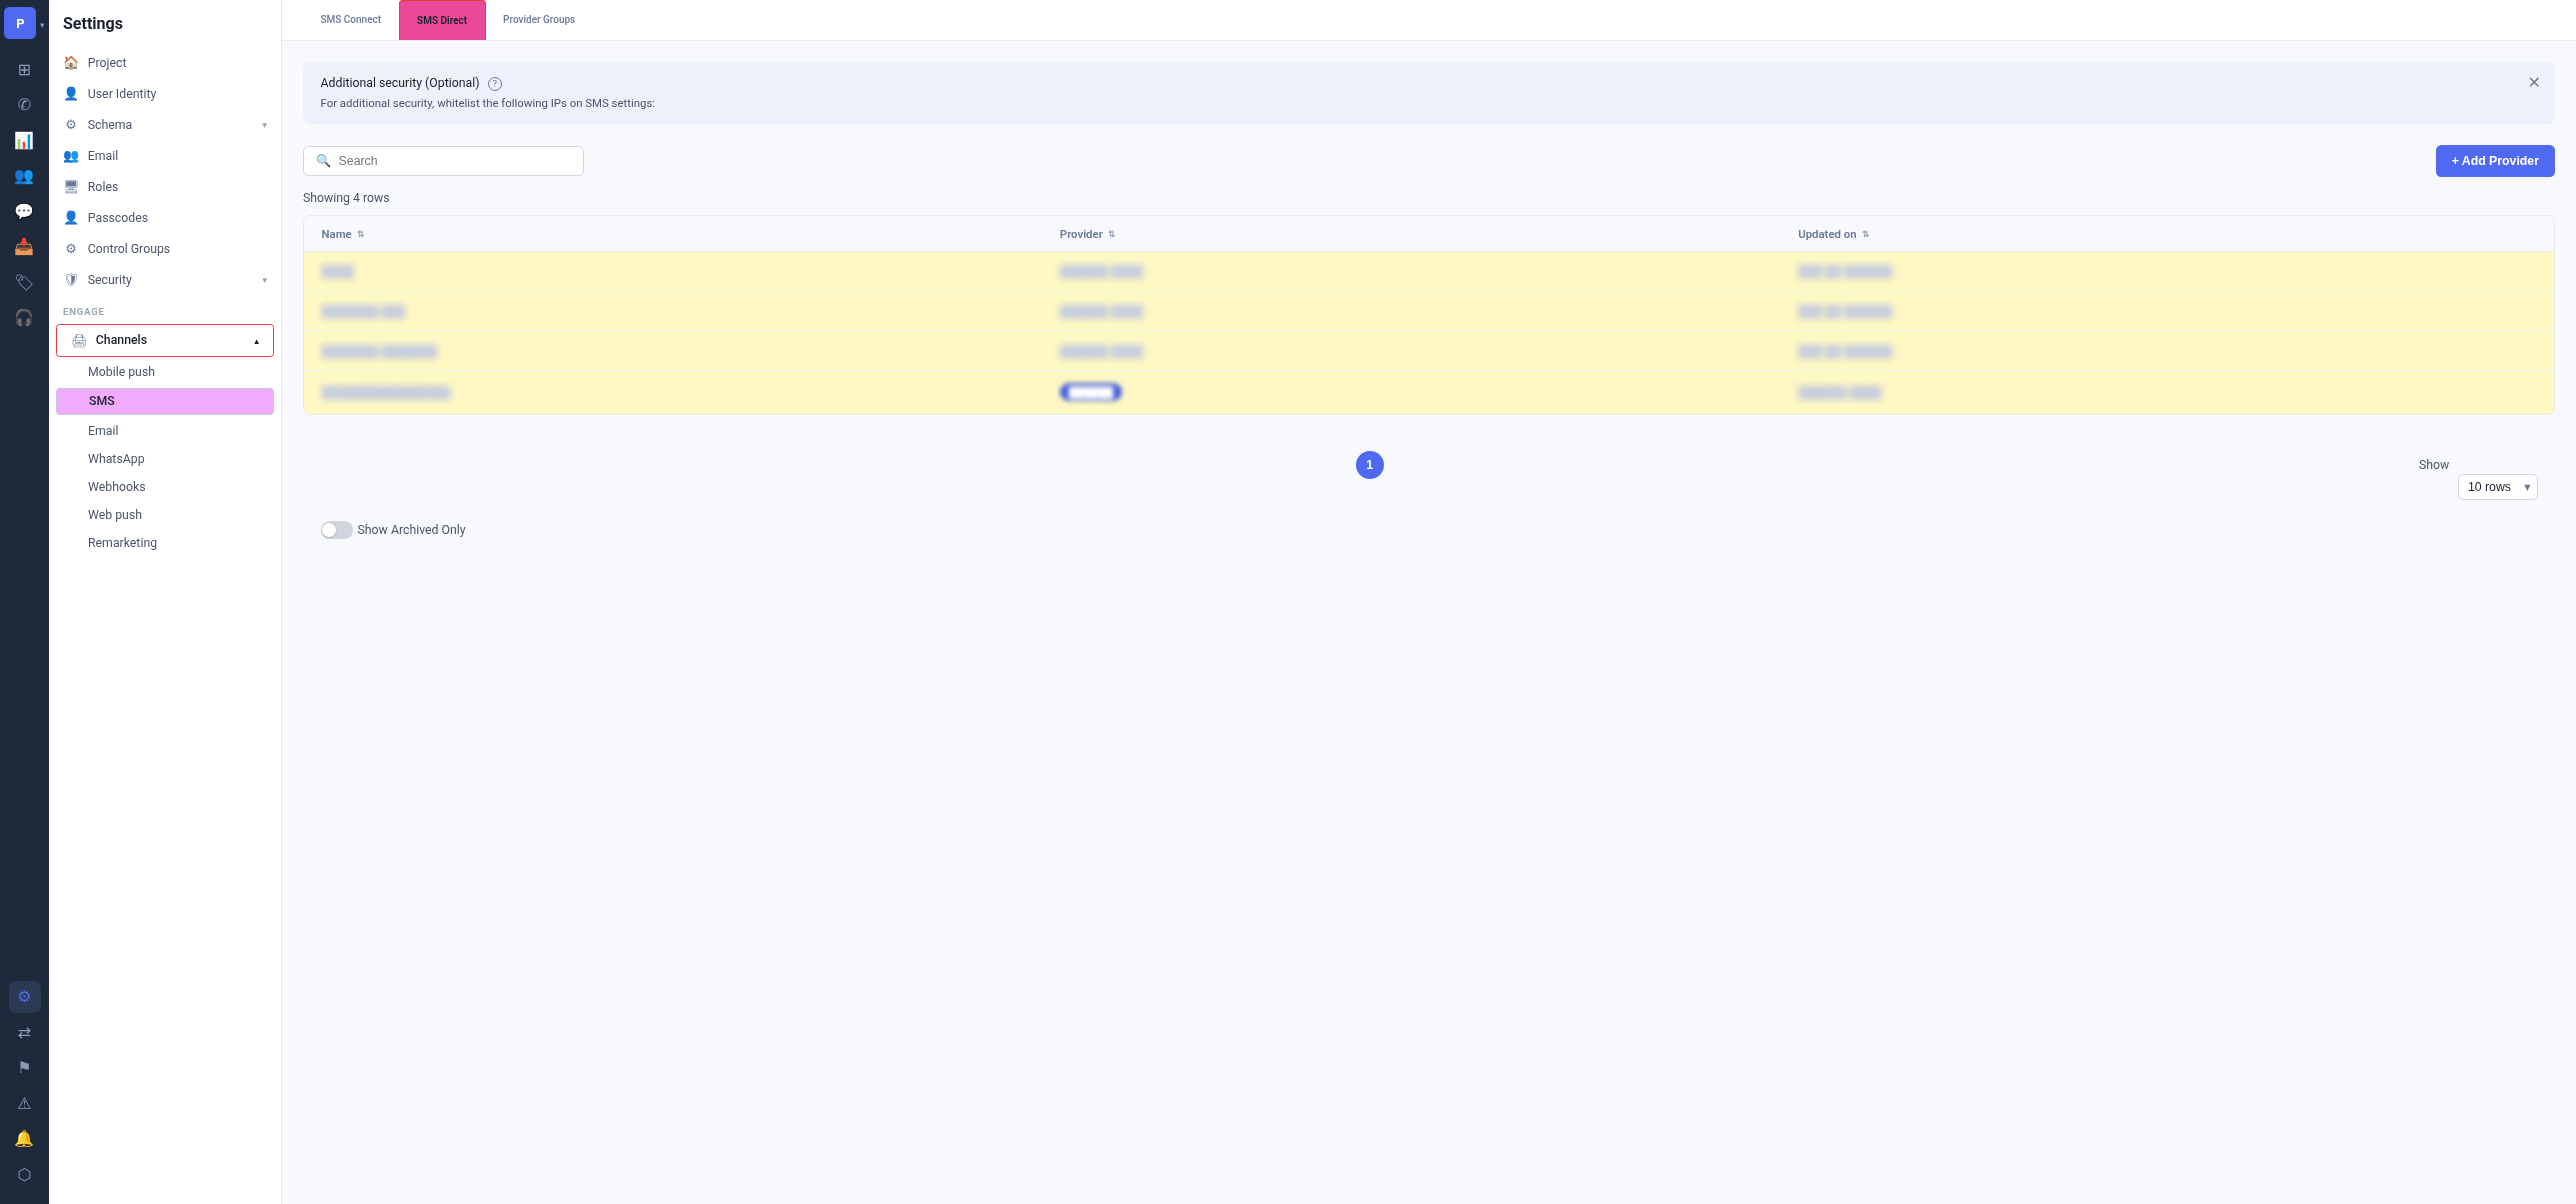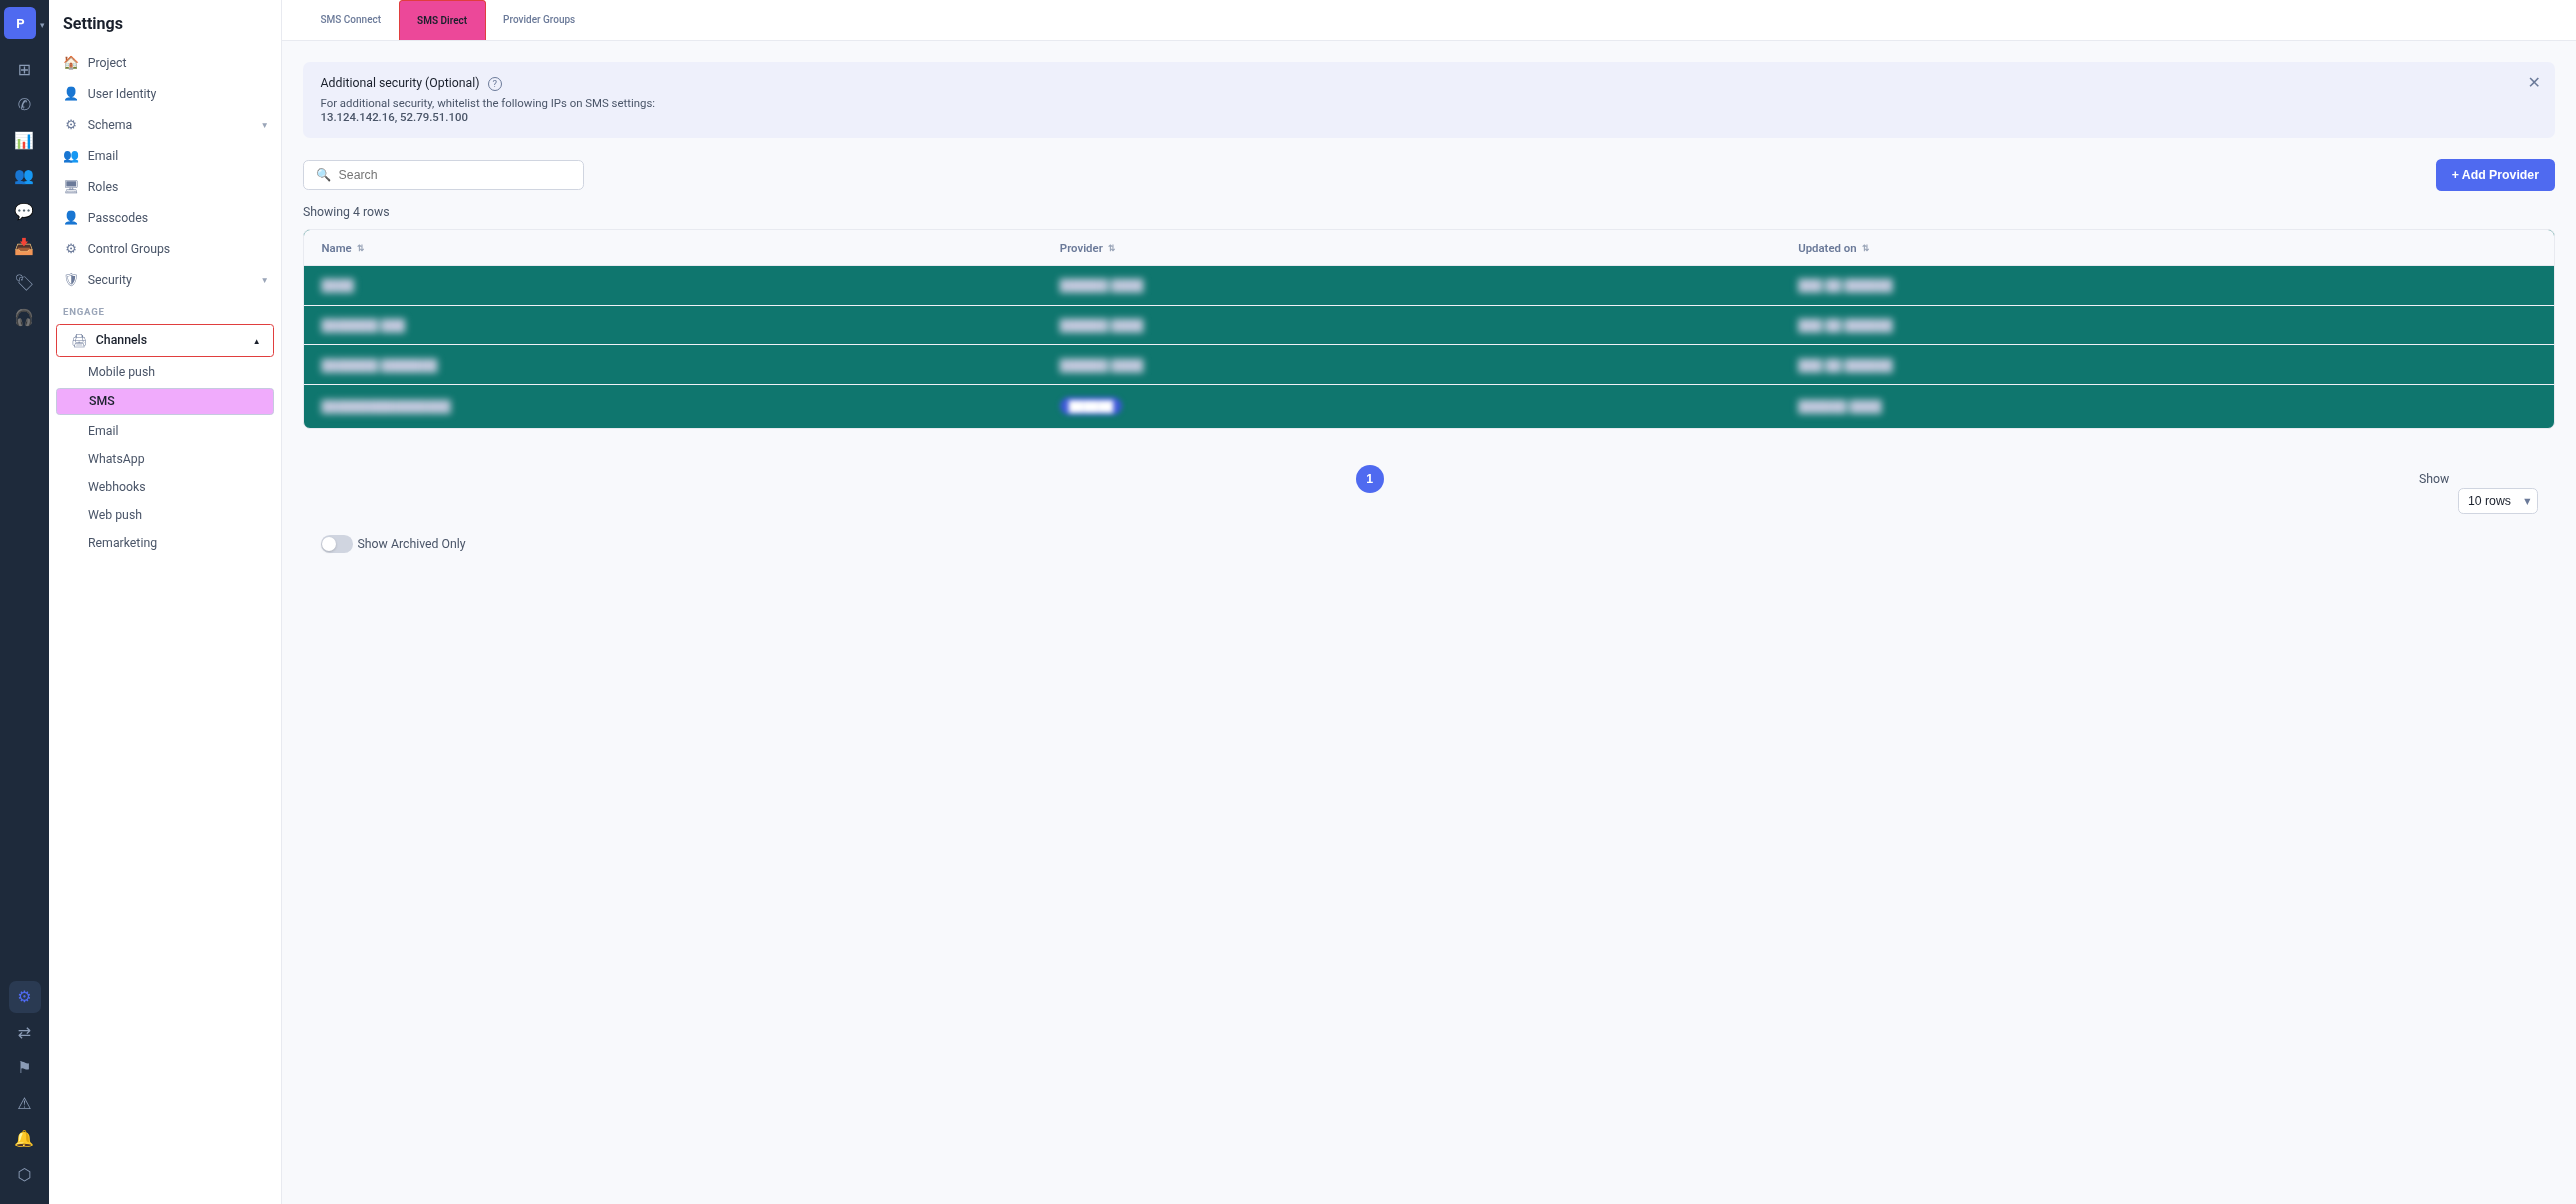--- a/index.html
+++ b/index.html
@@ -245,21 +245,21 @@
 
     
     .row-count {
       font-size: 12.3px;
       color: #4a5568;
       margin-bottom: 10.5px;
     }
 
     
     .table-container {
-      background: #0f766e;
+      background: #fef9c3;
       border-radius: 7px;
       border: 0.9px solid #e8eaf0;
       overflow: hidden;
     }
     .table-header {
       display: grid;
       grid-template-columns: 2fr 2fr 2fr;
       padding: 10.5px 17.5px;
       background: #f8f9fc;
       border-bottom: 0.9px solid #e8eaf0;
@@ -486,21 +486,20 @@
   <div class="content">
 
     <div class="alert-banner">
       <button class="alert-close">✕</button>
       <div class="alert-banner-title">
         <span>Additional security</span>
         <span> (Optional)</span>
         <span class="alert-banner-help">?</span>
       </div>
       <div class="alert-banner-text">For additional security, whitelist the following IPs on SMS settings:</div>
-      <div class="alert-banner-ips">13.124.142.16, 52.79.51.100</div>
     </div>
 
     <div class="toolbar">
       <div class="search-box">
         <span class="search-icon">🔍</span>
         <input type="text" placeholder="Search" style="">
       </div>
       <button class="add-btn">+ Add Provider</button>
     </div>
 

